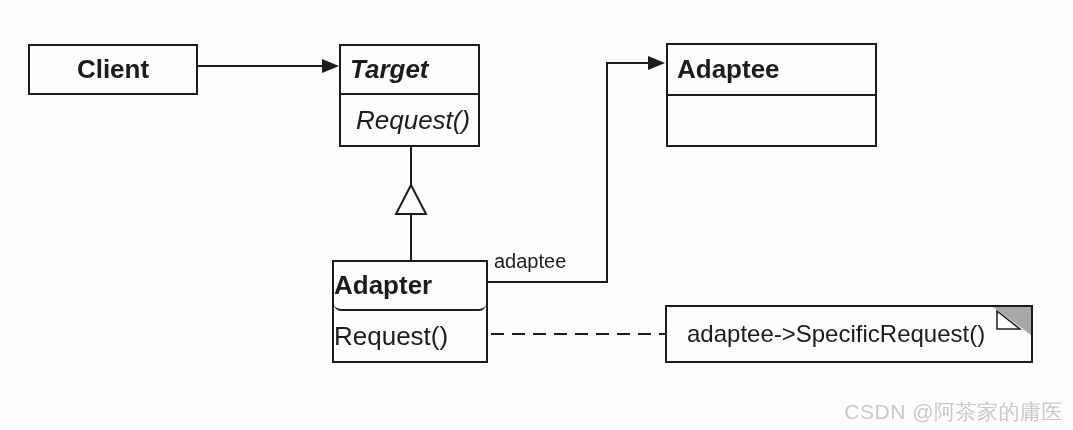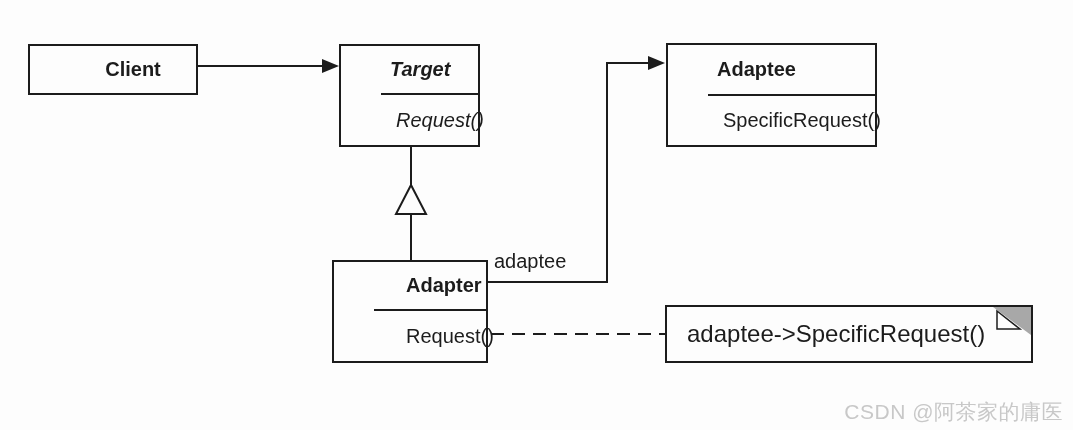--- a/index.html
+++ b/index.html
@@ -44,23 +44,22 @@
   .uml-class {
     position: absolute;
     box-sizing: border-box;
     background: var(--bg, #fdfdfd);
     border: 2px solid var(--line, #1c1c1c);
   }
   .uml-class .compartment {
     display: flex;
     align-items: center;
     box-sizing: border-box;
-    font-size: 20px;
+    font-size: 26px;
     padding-left: 15px;
-    margin-left: 40px;
   }
   .uml-class .name-row {
     font-weight: bold;
     border-bottom: 2px solid var(--line, #1c1c1c);
     padding-left: 9px;
   }
   .uml-class.single .name-row {
     border-bottom: none;
     justify-content: center;
     padding-left: 0;
@@ -74,21 +73,21 @@
   #box-target .name-row { height: 49px; }
   #box-target .method-row { height: 50px; }
 
   #box-adaptee { left: 666px; top: 43px;  width: 211px; height: 104px; }
   #box-adaptee .name-row { height: 51px; }
   #box-adaptee .method-row { height: 49px; }
 
   #box-adapter { left: 332px; top: 260px; width: 156px; height: 103px; }
   #box-adapter .name-row { height: 49px; }
   #box-adapter .method-row { height: 50px; }
-  #box-adapter .compartment { padding-left: 32px; }
+  #box-adapter .compartment { padding-left: 0; border-radius: 7px; }
 
   .assoc-label {
     position: absolute;
     left: 494px;
     top: 250px;
     font-size: 20px;
   }
   .note-box {
     position: absolute;
     left: 665px;
@@ -154,21 +153,20 @@
     <div class="compartment name-row">Client</div>
   </div>
 
   <div class="uml-class" id="box-target">
     <div class="compartment name-row italic">Target</div>
     <div class="compartment method-row italic">Request()</div>
   </div>
 
   <div class="uml-class" id="box-adaptee">
     <div class="compartment name-row">Adaptee</div>
-    <div class="compartment method-row">SpecificRequest()</div>
   </div>
 
   <div class="uml-class" id="box-adapter">
     <div class="compartment name-row">Adapter</div>
     <div class="compartment method-row">Request()</div>
   </div>
 
   <div class="assoc-label">adaptee</div>
 
   <div class="note-box">

